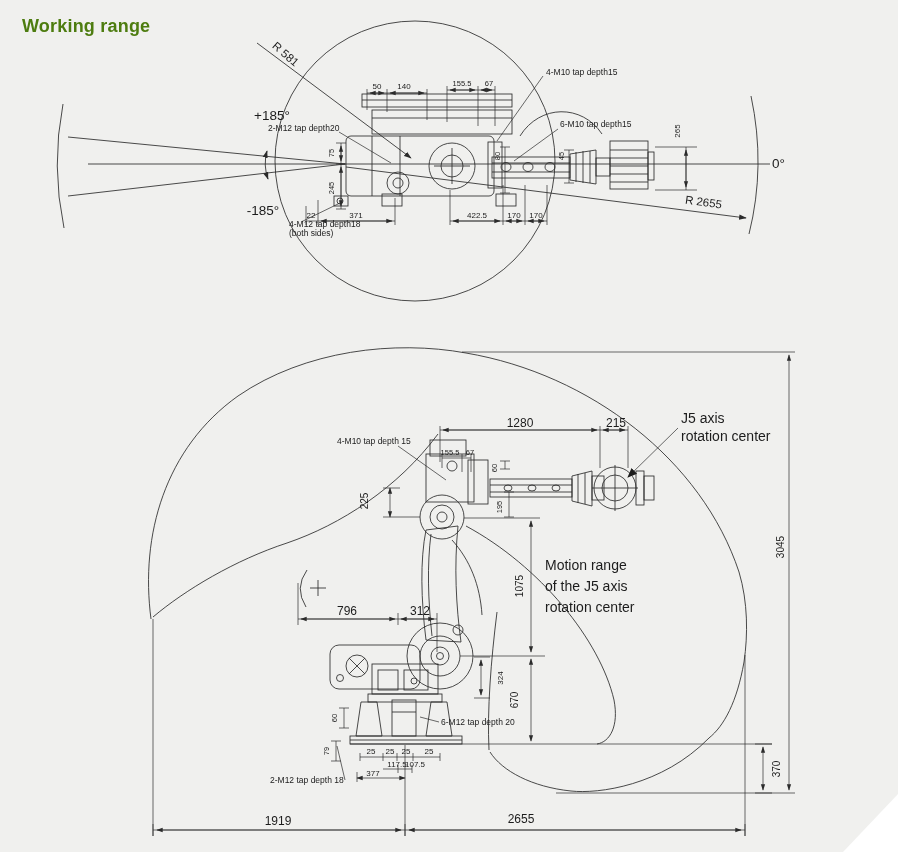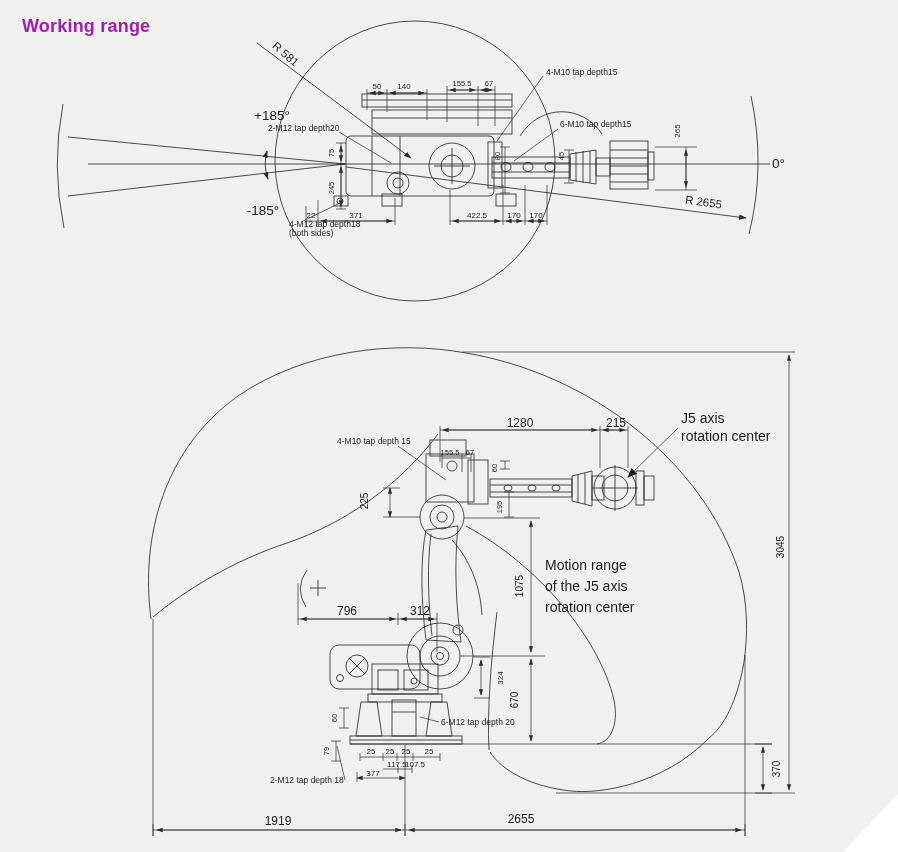--- a/index.html
+++ b/index.html
@@ -1,19 +1,19 @@
 <!DOCTYPE html>
 <html><head>
 <meta charset="utf-8">
 <style>
   html,body{margin:0;padding:0;background:#d8d8d8;}
   .page{position:relative;width:898px;height:852px;background:#f0f0ee;
         font-family:"Liberation Sans",sans-serif;overflow:hidden;}
   .title{position:absolute;left:22px;top:16px;font-size:18px;font-weight:bold;
-         color:#a21caf;letter-spacing:.2px;}
+         color:#4d7c0f;letter-spacing:.2px;}
   svg{position:absolute;left:0;top:0;}
   svg text{fill:#1c1c1c;}
   .lw path,.lw line,.lw rect,.lw circle,.lw ellipse,.lw polyline{
      fill:none;stroke:#2b2b2b;stroke-width:.85;}
   .dim path,.dim line,.dim polyline{fill:none;stroke:#2b2b2b;stroke-width:.7;}
   .an{font-size:8.5px;} .d8{font-size:8px;} .d7{font-size:7.5px;}
   .dg{font-size:12px;} .rt{font-size:10px;} .lb{font-size:14px;} .ang{font-size:13.5px;}
   .r11{font-size:11.5px;}
   .corner{position:absolute;right:0;bottom:0;width:0;height:0;
           border-left:55px solid transparent;border-bottom:58px solid #ffffff;}

